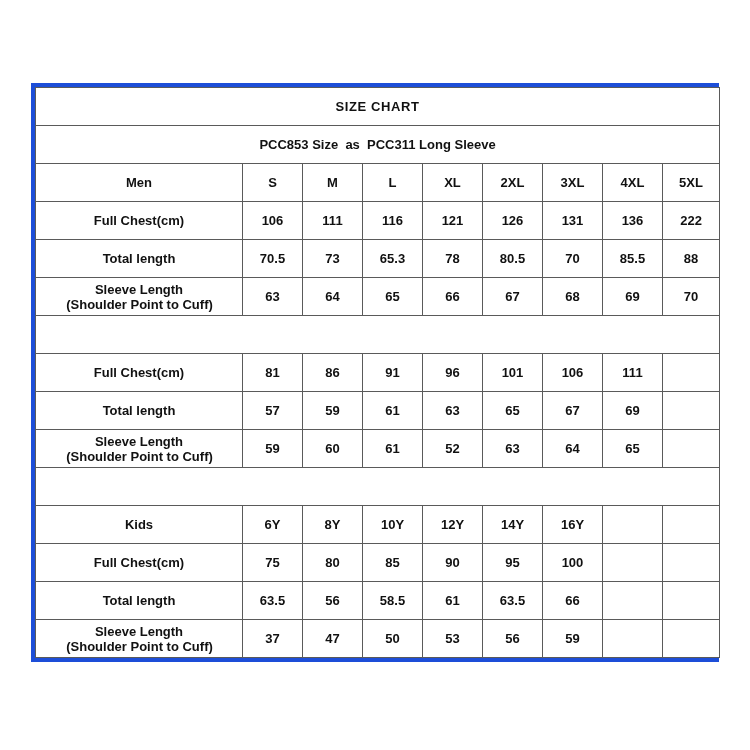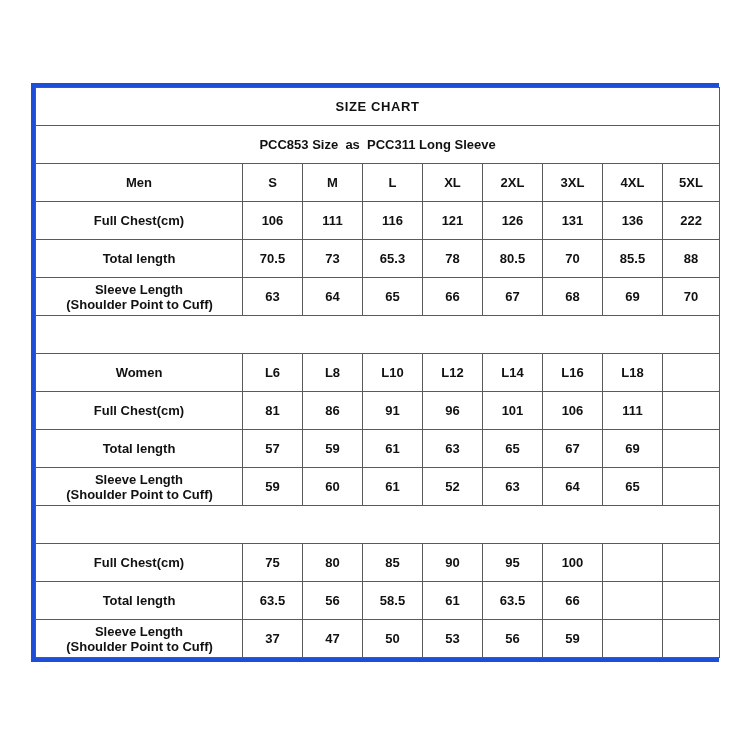--- a/index.html
+++ b/index.html
@@ -158,31 +158,20 @@
           <td class="two-line">66</td>
           <td class="two-line">67</td>
           <td class="two-line">68</td>
           <td class="two-line">69</td>
           <td class="two-line">70</td>
         </tr>
         <tr>
           <td class="spacer-cell" colspan="9"></td>
         </tr>
         <tr>
-          <td class="rowlabel">Women</td>
-          <td>L6</td>
-          <td>L8</td>
-          <td>L10</td>
-          <td>L12</td>
-          <td>L14</td>
-          <td>L16</td>
-          <td>L18</td>
-          <td class="empty-cell"></td>
-        </tr>
-        <tr>
           <td class="rowlabel">
             <span class="line1">Full Chest(cm)</span>
           </td>
           <td>81</td>
           <td>86</td>
           <td>91</td>
           <td>96</td>
           <td>101</td>
           <td>106</td>
           <td>111</td>
@@ -212,20 +201,31 @@
           <td class="two-line">52</td>
           <td class="two-line">63</td>
           <td class="two-line">64</td>
           <td class="two-line">65</td>
           <td class="empty-cell two-line"></td>
         </tr>
         <tr>
           <td class="spacer-cell" colspan="9"></td>
         </tr>
         <tr>
+          <td class="rowlabel">Kids</td>
+          <td>6Y</td>
+          <td>8Y</td>
+          <td>10Y</td>
+          <td>12Y</td>
+          <td>14Y</td>
+          <td>16Y</td>
+          <td class="empty-cell"></td>
+          <td class="empty-cell"></td>
+        </tr>
+        <tr>
           <td class="rowlabel">
             <span class="line1">Full Chest(cm)</span>
           </td>
           <td>75</td>
           <td>80</td>
           <td>85</td>
           <td>90</td>
           <td>95</td>
           <td>100</td>
           <td class="empty-cell "></td>

